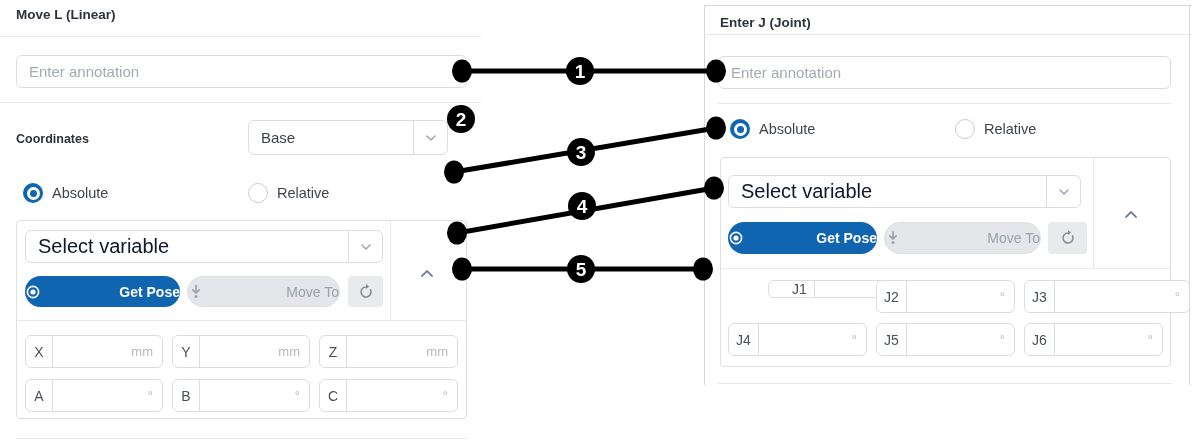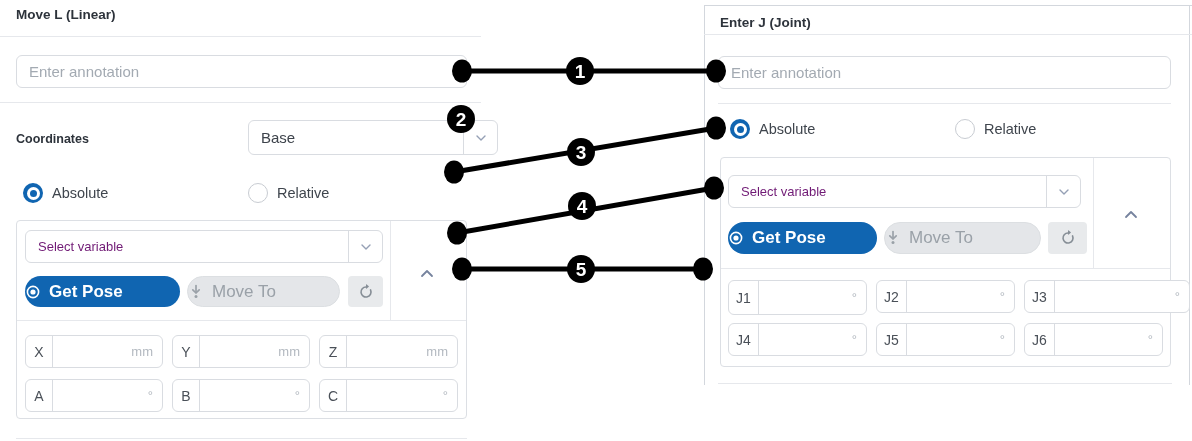--- a/index.html
+++ b/index.html
@@ -12,35 +12,35 @@
   .panel-border { background:#d3d7dd; position:absolute; }
   .panel-title { font-size:13.5px; font-weight:700; color:#2d333b; }
   .small-bold { font-size:12.5px; font-weight:700; color:#2d333b; }
 
   .text-input { position:absolute; border:1px solid #d9dce1; border-radius:6px; background:#fff;
     font-family:inherit; font-size:15px; color:#3d434b; padding:0 12px; outline:none; }
   .text-input::placeholder { color:#a3aab2; opacity:1; }
 
   .select { position:absolute; border:1px solid #d9dce1; border-radius:6px; background:#fff; display:flex; overflow:hidden; }
   .select-text { flex:1; display:flex; align-items:center; padding:0 12px; font-size:15px; color:#3d434b; white-space:nowrap; }
-  .select-text.placeholder { color:#701a75; font-size:13px; }
+  .select-text.placeholder { color:#0f172a; font-size:20px; }
   .select-caret { width:34px; border-left:1px solid #d9dce1; display:flex; align-items:center; justify-content:center; }
 
   .radio-group { position:absolute; display:flex; align-items:center; }
   .radio { width:20px; height:20px; border-radius:50%; position:relative; flex:0 0 auto; }
   .radio.off { background:#fff; border:1px solid #c8ccd2; }
   .radio.on  { background:#1065b1; }
   .radio.on::after  { content:""; position:absolute; inset:3.5px; border-radius:50%; background:#fff; }
   .radio.on::before { content:""; position:absolute; inset:6.5px; border-radius:50%; background:#1065b1; z-index:1; }
   .radio-label { margin-left:9px; font-size:14.5px; color:#3f454d; }
 
   .group-box { position:absolute; border:1px solid #dcdfe4; border-radius:4px; background:#fff; }
 
-  .btn { position:absolute; border:none; border-radius:16px; display:flex; align-items:center; justify-content:flex-start;
-    gap:8px; font-family:inherit; font-size:17px; cursor:pointer; }
+  .btn { position:absolute; border:none; border-radius:16px; display:flex; align-items:center; justify-content:space-between;
+    gap:8px; font-family:inherit; font-size:14px; cursor:pointer; }
   .btn-primary { background:#1065b1; color:#fff; font-weight:600; }
   .btn-disabled { background:#e4e6e9; color:#9aa1a8; border:1px solid #dcdfe2; }
   .icon-btn { position:absolute; background:#e8eaec; border:none; border-radius:4px; display:flex; align-items:center; justify-content:center; cursor:pointer; }
 
   .field { position:absolute; border:1px solid #d9dce1; border-radius:6px; background:#fff; display:flex; overflow:hidden; }
   .field-label { display:flex; align-items:center; justify-content:center; border-right:1px solid #d9dce1;
     color:#4a5058; font-size:14px; flex:0 0 auto; }
   .field-input { flex:1; min-width:0; border:none; outline:none; font-family:inherit; font-size:14px; color:#3d434b; padding:0 4px 0 8px; background:transparent; }
   .field-unit { display:flex; align-items:center; padding-right:9px; color:#b3b9c0; font-size:13px; flex:0 0 auto; }
 
@@ -54,21 +54,21 @@
 
   <div class="abs panel-title" style="left:16px; top:7px;">Move L (Linear)</div>
   <div class="divider" style="left:0; top:36px; width:481px;"></div>
 
   <input class="text-input" style="left: 16px; top: 55px; width: 451px; height: 33px;" placeholder="Enter annotation">
 
   <div class="divider" style="left:0; top:102px; width:481px;"></div>
 
   <div class="abs small-bold" style="left:16px; top:132px;text-align:center;">Coordinates</div>
 
-  <div class="select" style="left:248px; top:120px; width:250px; height:35px;text-align:right;">
+  <div class="select" style="left:248px; top:120px; width:200px; height:35px;text-align:right;">
     <div class="select-text">Base</div>
     <div class="select-caret">
       <svg width="12" height="8" viewBox="0 0 12 8">
         <polyline points="2,2 6,6 10,2" fill="none" stroke="#95a0b5" stroke-width="1.4" stroke-linecap="round" stroke-linejoin="round"></polyline>
       </svg>
     </div>
   </div>
 
   <div class="radio-group" style="left:23px; top:183px;">
     <span class="radio on"></span>
@@ -212,21 +212,21 @@
   </button>
 
   <div class="vline" style="left:1093px; top:158px; height:110px;"></div>
   <div class="chev-up" style="left:1121px; top:204px;">
     <svg width="14" height="9" viewBox="0 0 14 9">
       <polyline points="2,7 7,2 12,7" fill="none" stroke="#76839e" stroke-width="1.8" stroke-linecap="round" stroke-linejoin="round"></polyline>
     </svg>
   </div>
   <div class="divider" style="left:721px; top:268px; width:449px;"></div>
 
-  <div class="field" style="left:728px; top:280px; width:139px; height:35px;">
+  <div class="field" style="left:768px; top:280px; width:139px; height:18px;padding-left:16px;">
     <div class="field-label" style="width:30px;">J1</div>
     <input class="field-input" style="">
     <div class="field-unit">°</div>
   </div>
   <div class="field" style="left:876px; top:280px; width:139px; height:33px;">
     <div class="field-label" style="width:30px;">J2</div>
     <input class="field-input" style="">
     <div class="field-unit">°</div>
   </div>
   <div class="field" style="left:1024px; top:280px; width:166px; height:33px;">

